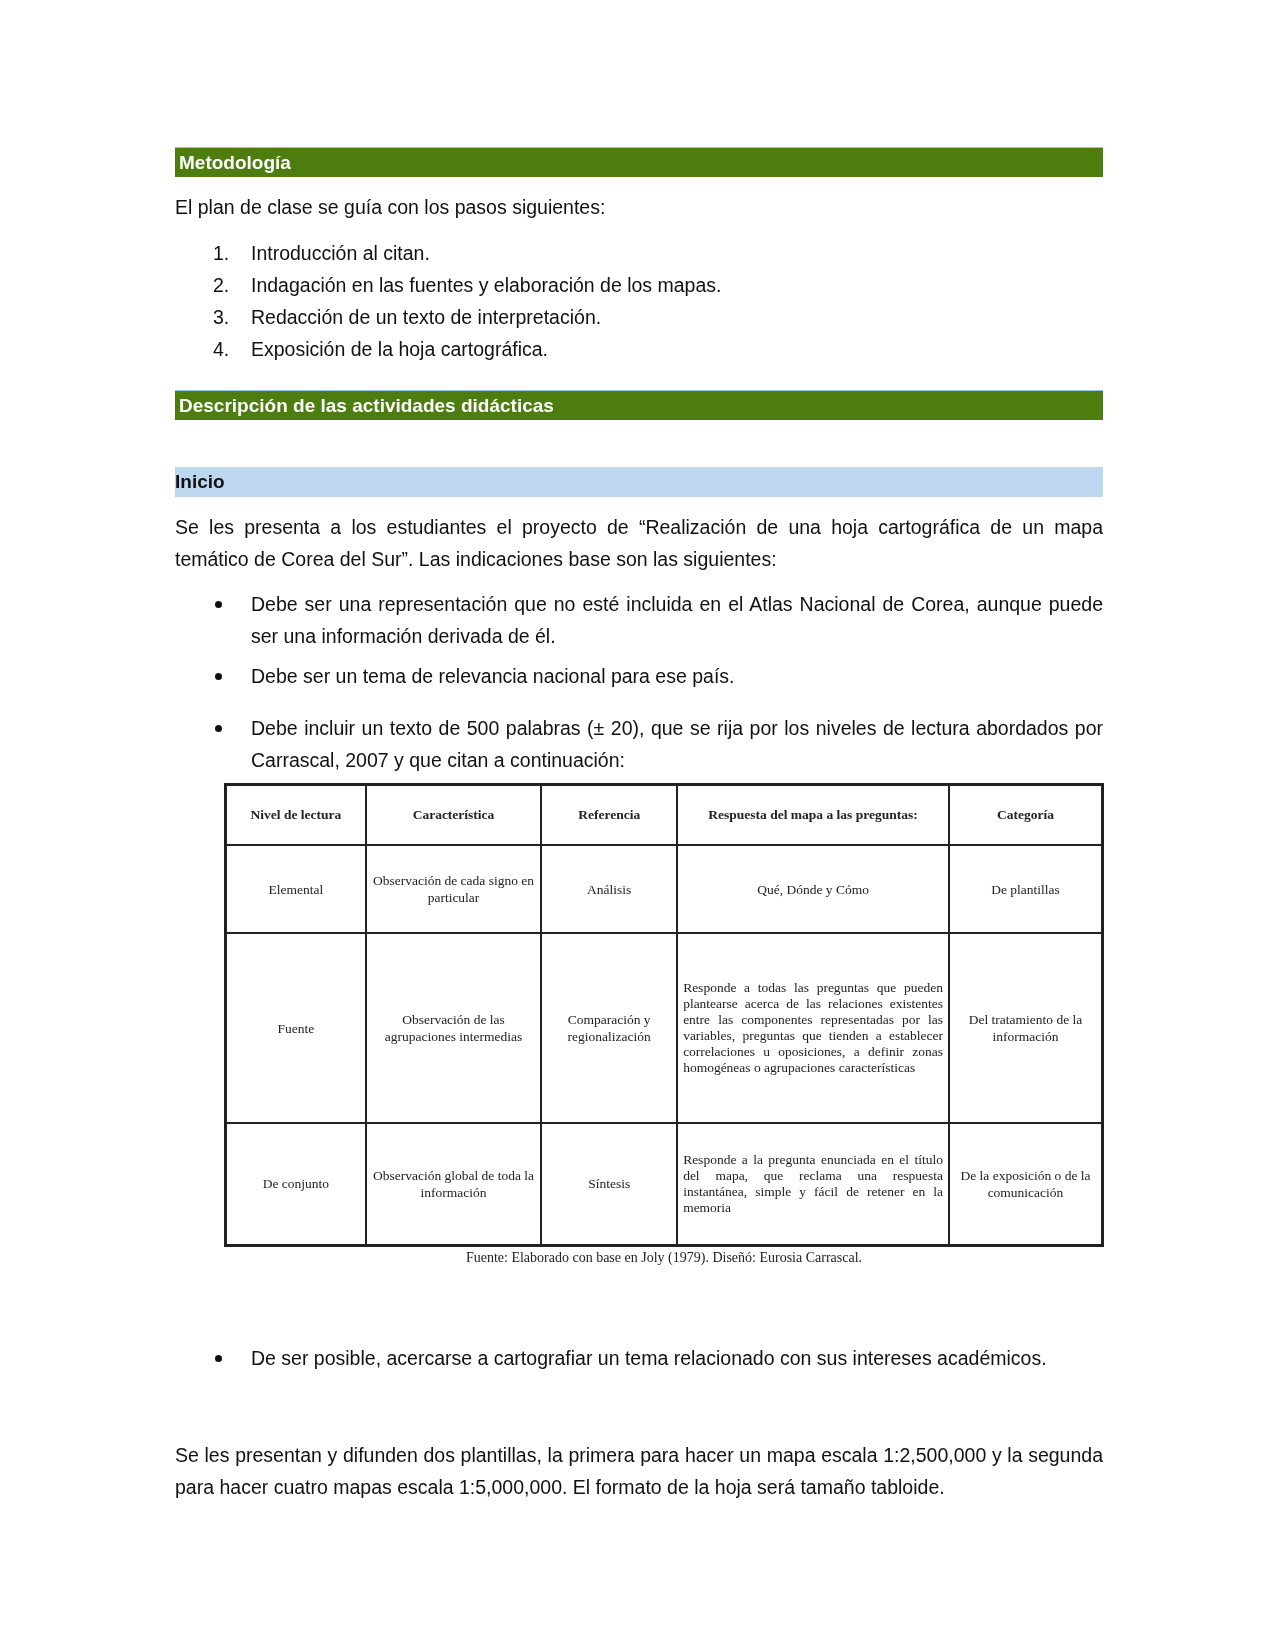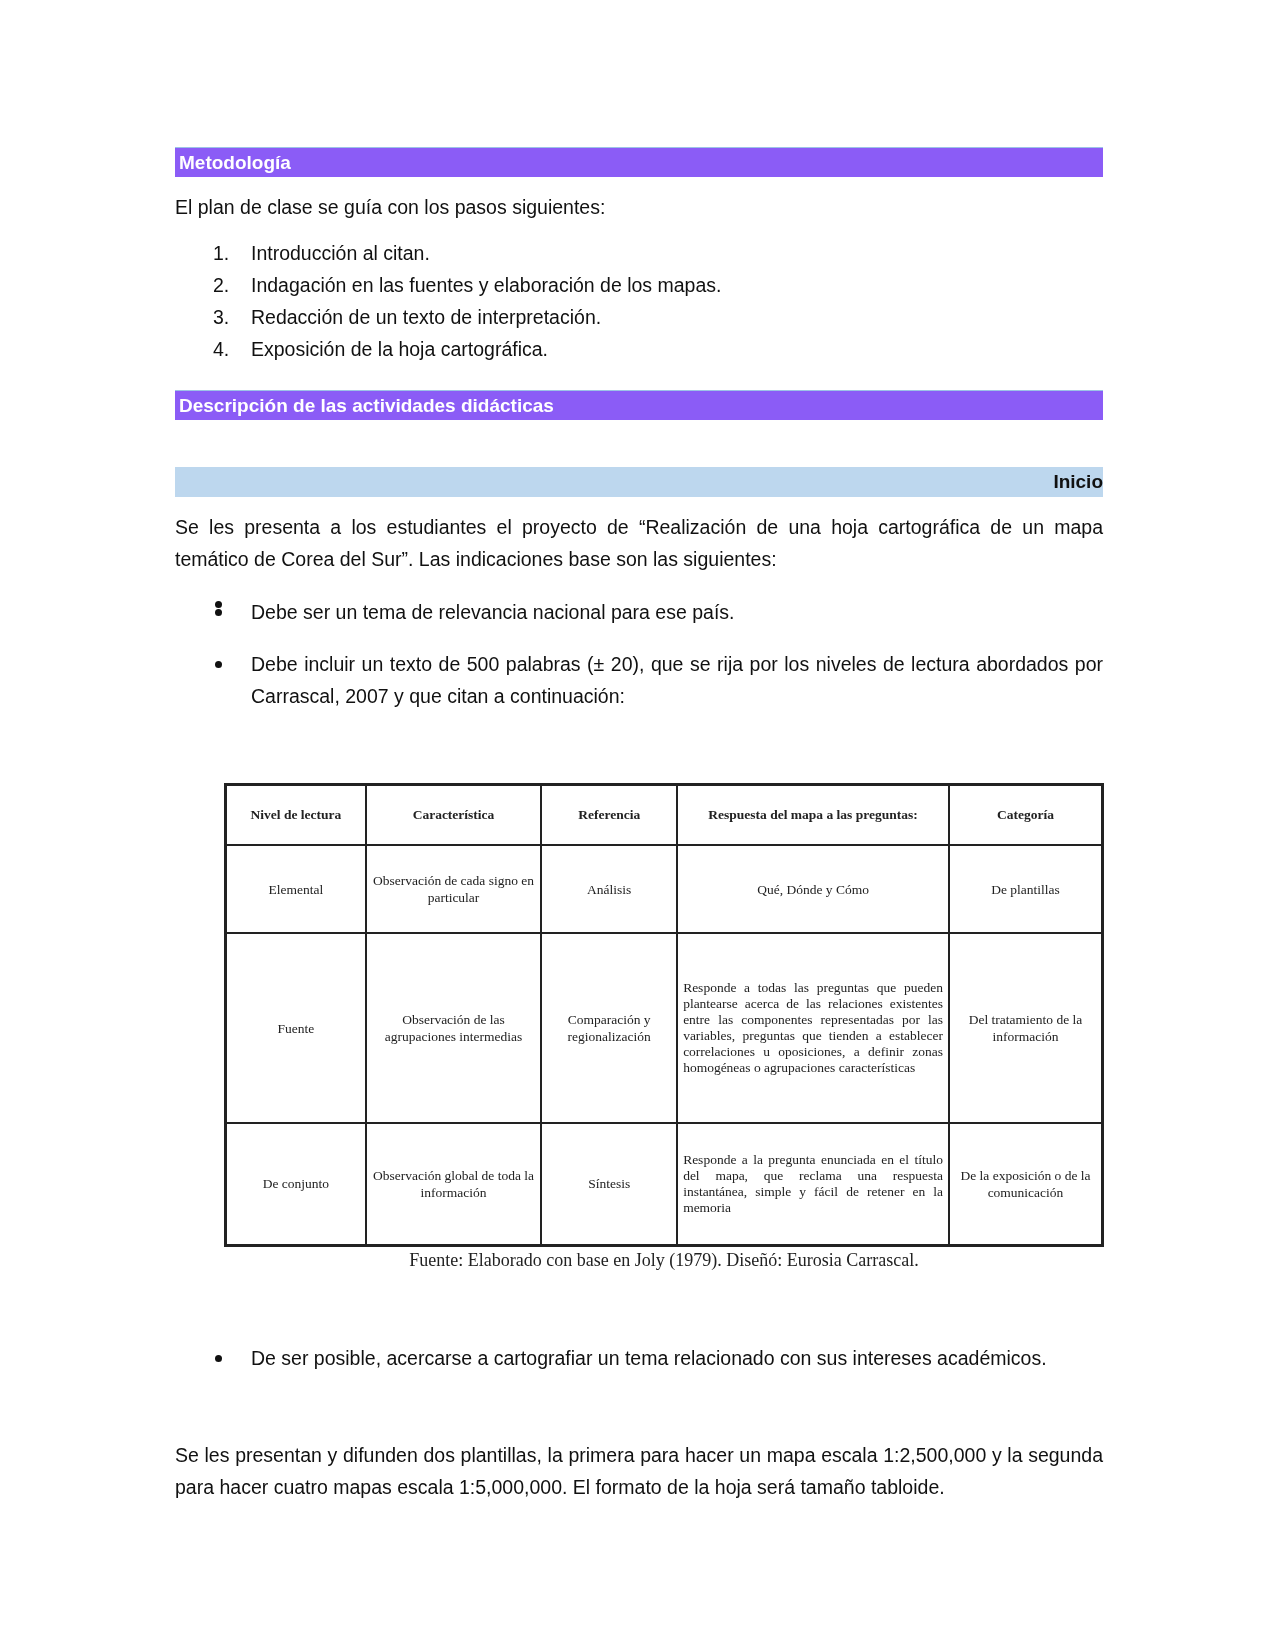--- a/index.html
+++ b/index.html
@@ -1,39 +1,39 @@
 <!DOCTYPE html>
 <html><head>
 <meta charset="utf-8">
 <style>
   html, body { margin: 0; padding: 0; background: #ffffff; }
   body { width: 1275px; height: 1650px; position: relative; overflow: hidden;
          font-family: "Liberation Sans", "DejaVu Sans", sans-serif; color: #111; }
   .page { position: absolute; left: 0; top: 0; width: 1275px; height: 1650px; }
-  .bar-dark { position: absolute; left: 175px; width: 928px; height: 30px; background: #8b5cf6;
+  .bar-dark { position: absolute; left: 175px; width: 928px; height: 30px; background: #4d7c0f;
               color: #fff; font-weight: bold; font-size: 19px; line-height: 30px; padding-left: 4px;
               box-sizing: border-box; border-top: 1px solid #9cc3e6; }
   .bar-light { position: absolute; left: 175px; width: 928px; height: 30px; background: #bdd7ee;
-               color: #111; font-weight: bold; font-size: 19px; line-height: 30px; text-align: right;
+               color: #111; font-weight: bold; font-size: 19px; line-height: 30px; text-align: left;
                box-sizing: border-box; }
   .para { position: absolute; left: 175px; width: 928px; font-size: 19.5px; line-height: 32px;
           text-align: justify; margin: 0; }
   .list { position: absolute; left: 175px; width: 928px; margin: 0; padding: 0; list-style: none; font-size: 19.5px; }
   .list li { position: relative; padding-left: 76px; line-height: 32px; text-align: justify; }
   .list .marker { position: absolute; left: 38px; top: 0; }
   .list .bullet { position: absolute; left: 40px; top: 13px; width: 7px; height: 7px; border-radius: 50%; background: #111; }
   table.ref { position: absolute; left: 224px; top: 783px; width: 880px; height: 442px;
               border-collapse: collapse; border: 3px solid #222;
               font-family: "Liberation Serif", "DejaVu Serif", serif; font-size: 13.5px; color: #222; }
   table.ref th, table.ref td { border: 2px solid #222; text-align: center; vertical-align: middle; padding: 10px 6px; }
   table.ref th { font-weight: bold; height: 38px; font-size: 13.5px; }
   table.ref td.just { text-align: justify; text-align-last: left; line-height: 16px; padding: 4px 5px; margin-left: 48px; }
   table.ref td { line-height: 17px; }
   .caption { position: absolute; left: 224px; width: 880px; top: 1250px; text-align: center;
-             font-family: "Liberation Serif", "DejaVu Serif", serif; font-size: 18px; color: #222; }
+             font-family: "Liberation Serif", "DejaVu Serif", serif; font-size: 14px; color: #222; }
 </style>
 </head>
 <body>
 
 <div class="page">
 
   <div class="bar-dark" style="top:147px;">Metodología</div>
 
   <p class="para" style="top:191px;">El plan de clase se guía con los pasos siguientes:</p>
 
@@ -58,20 +58,21 @@
 
   <div class="bar-dark" style="top:390px;">Descripción de las actividades didácticas</div>
 
   <div class="bar-light" style="top:467px;">Inicio</div>
 
   <p class="para" style="top:511px;">Se les presenta a los estudiantes el proyecto de “Realización de una hoja cartográfica de un mapa temático de Corea del Sur”. Las indicaciones base son las siguientes:</p>
 
   <ul class="list" style="top:588px;">
     <li style="margin-bottom:8px;">
       <span class="bullet"></span>
+      <span>Debe ser una representación que no esté incluida en el Atlas Nacional de Corea, aunque puede ser una información derivada de él.</span>
     </li>
     <li style="margin-bottom:20px;">
       <span class="bullet"></span>
       <span>Debe ser un tema de relevancia nacional para ese país.</span>
     </li>
     <li>
       <span class="bullet"></span>
       <span>Debe incluir un texto de 500 palabras (± 20), que se rija por los niveles de lectura abordados por Carrascal, 2007 y que citan a continuación:</span>
     </li>
   </ul>

